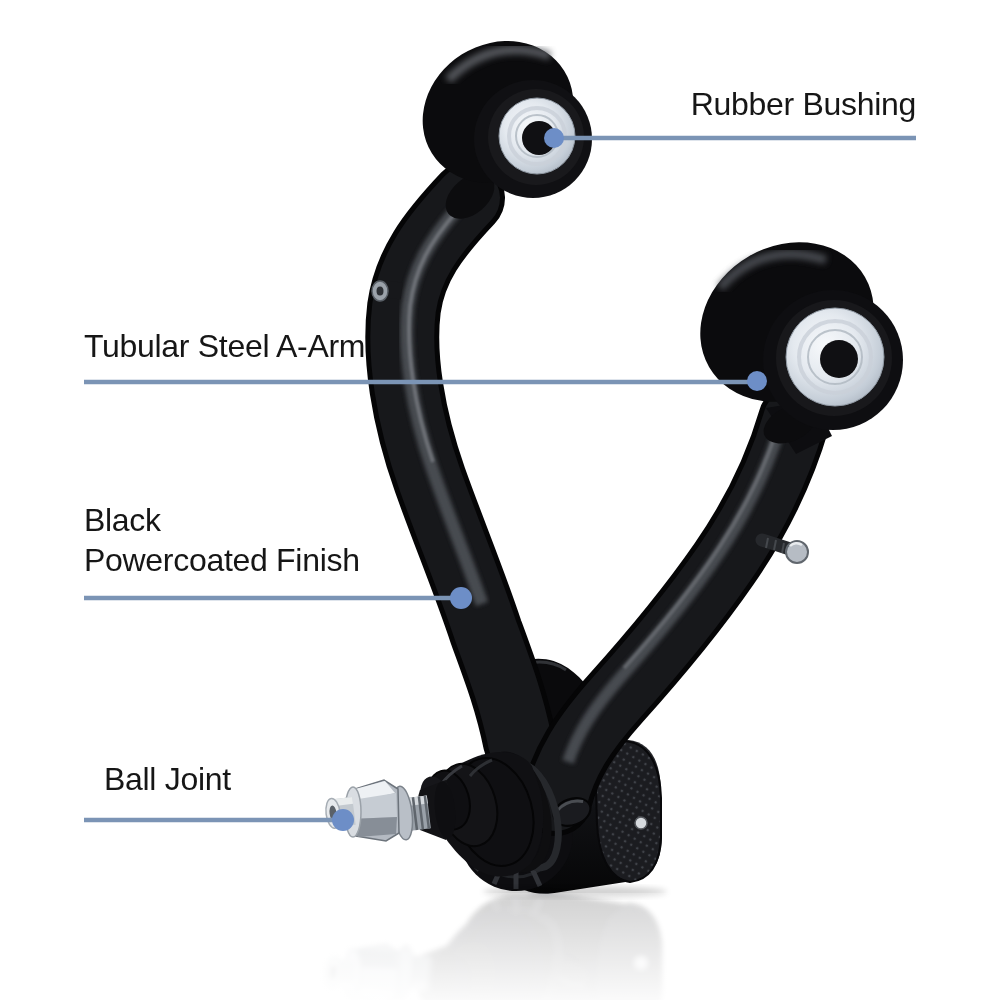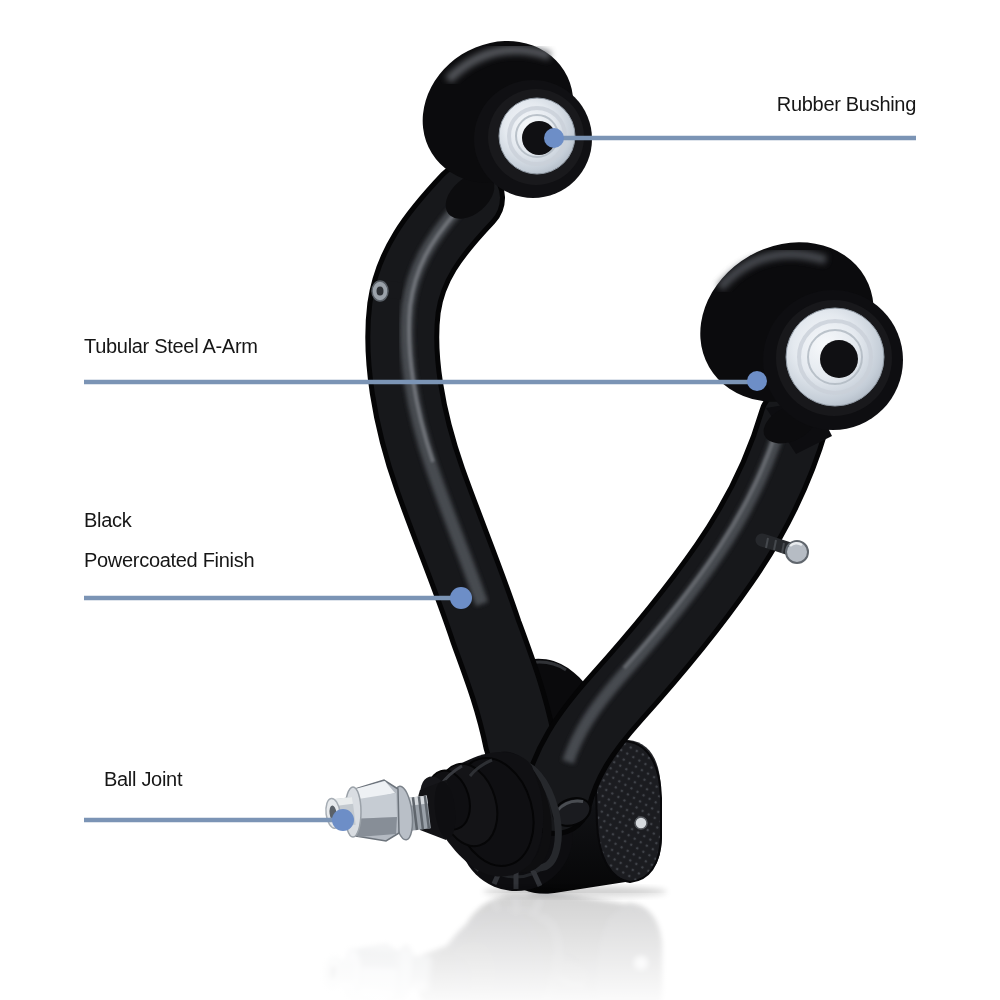--- a/index.html
+++ b/index.html
@@ -12,21 +12,21 @@
   body{
     width:1000px;height:1000px;
     background:var(--background);
     font-family:"Liberation Sans", sans-serif;
     overflow:hidden;
   }
   .stage{position:relative;width:1000px;height:1000px;background:var(--background);}
   .stage > svg{position:absolute;left:0;top:0;}
   .callout{
     position:absolute;
-    font-size:20px;
+    font-size:32px;
     line-height:40px;
     color:var(--label-color);
     letter-spacing:-0.3px;
     white-space:nowrap;
   }
   .callout.right{text-align:right;}
   .leader-line{stroke:var(--leader-line-color);stroke-width:4.5;}
   .leader-dot{fill:var(--leader-dot-color);}
   .fade-overlay{
     position:absolute;left:0;top:893px;width:1000px;height:107px;

